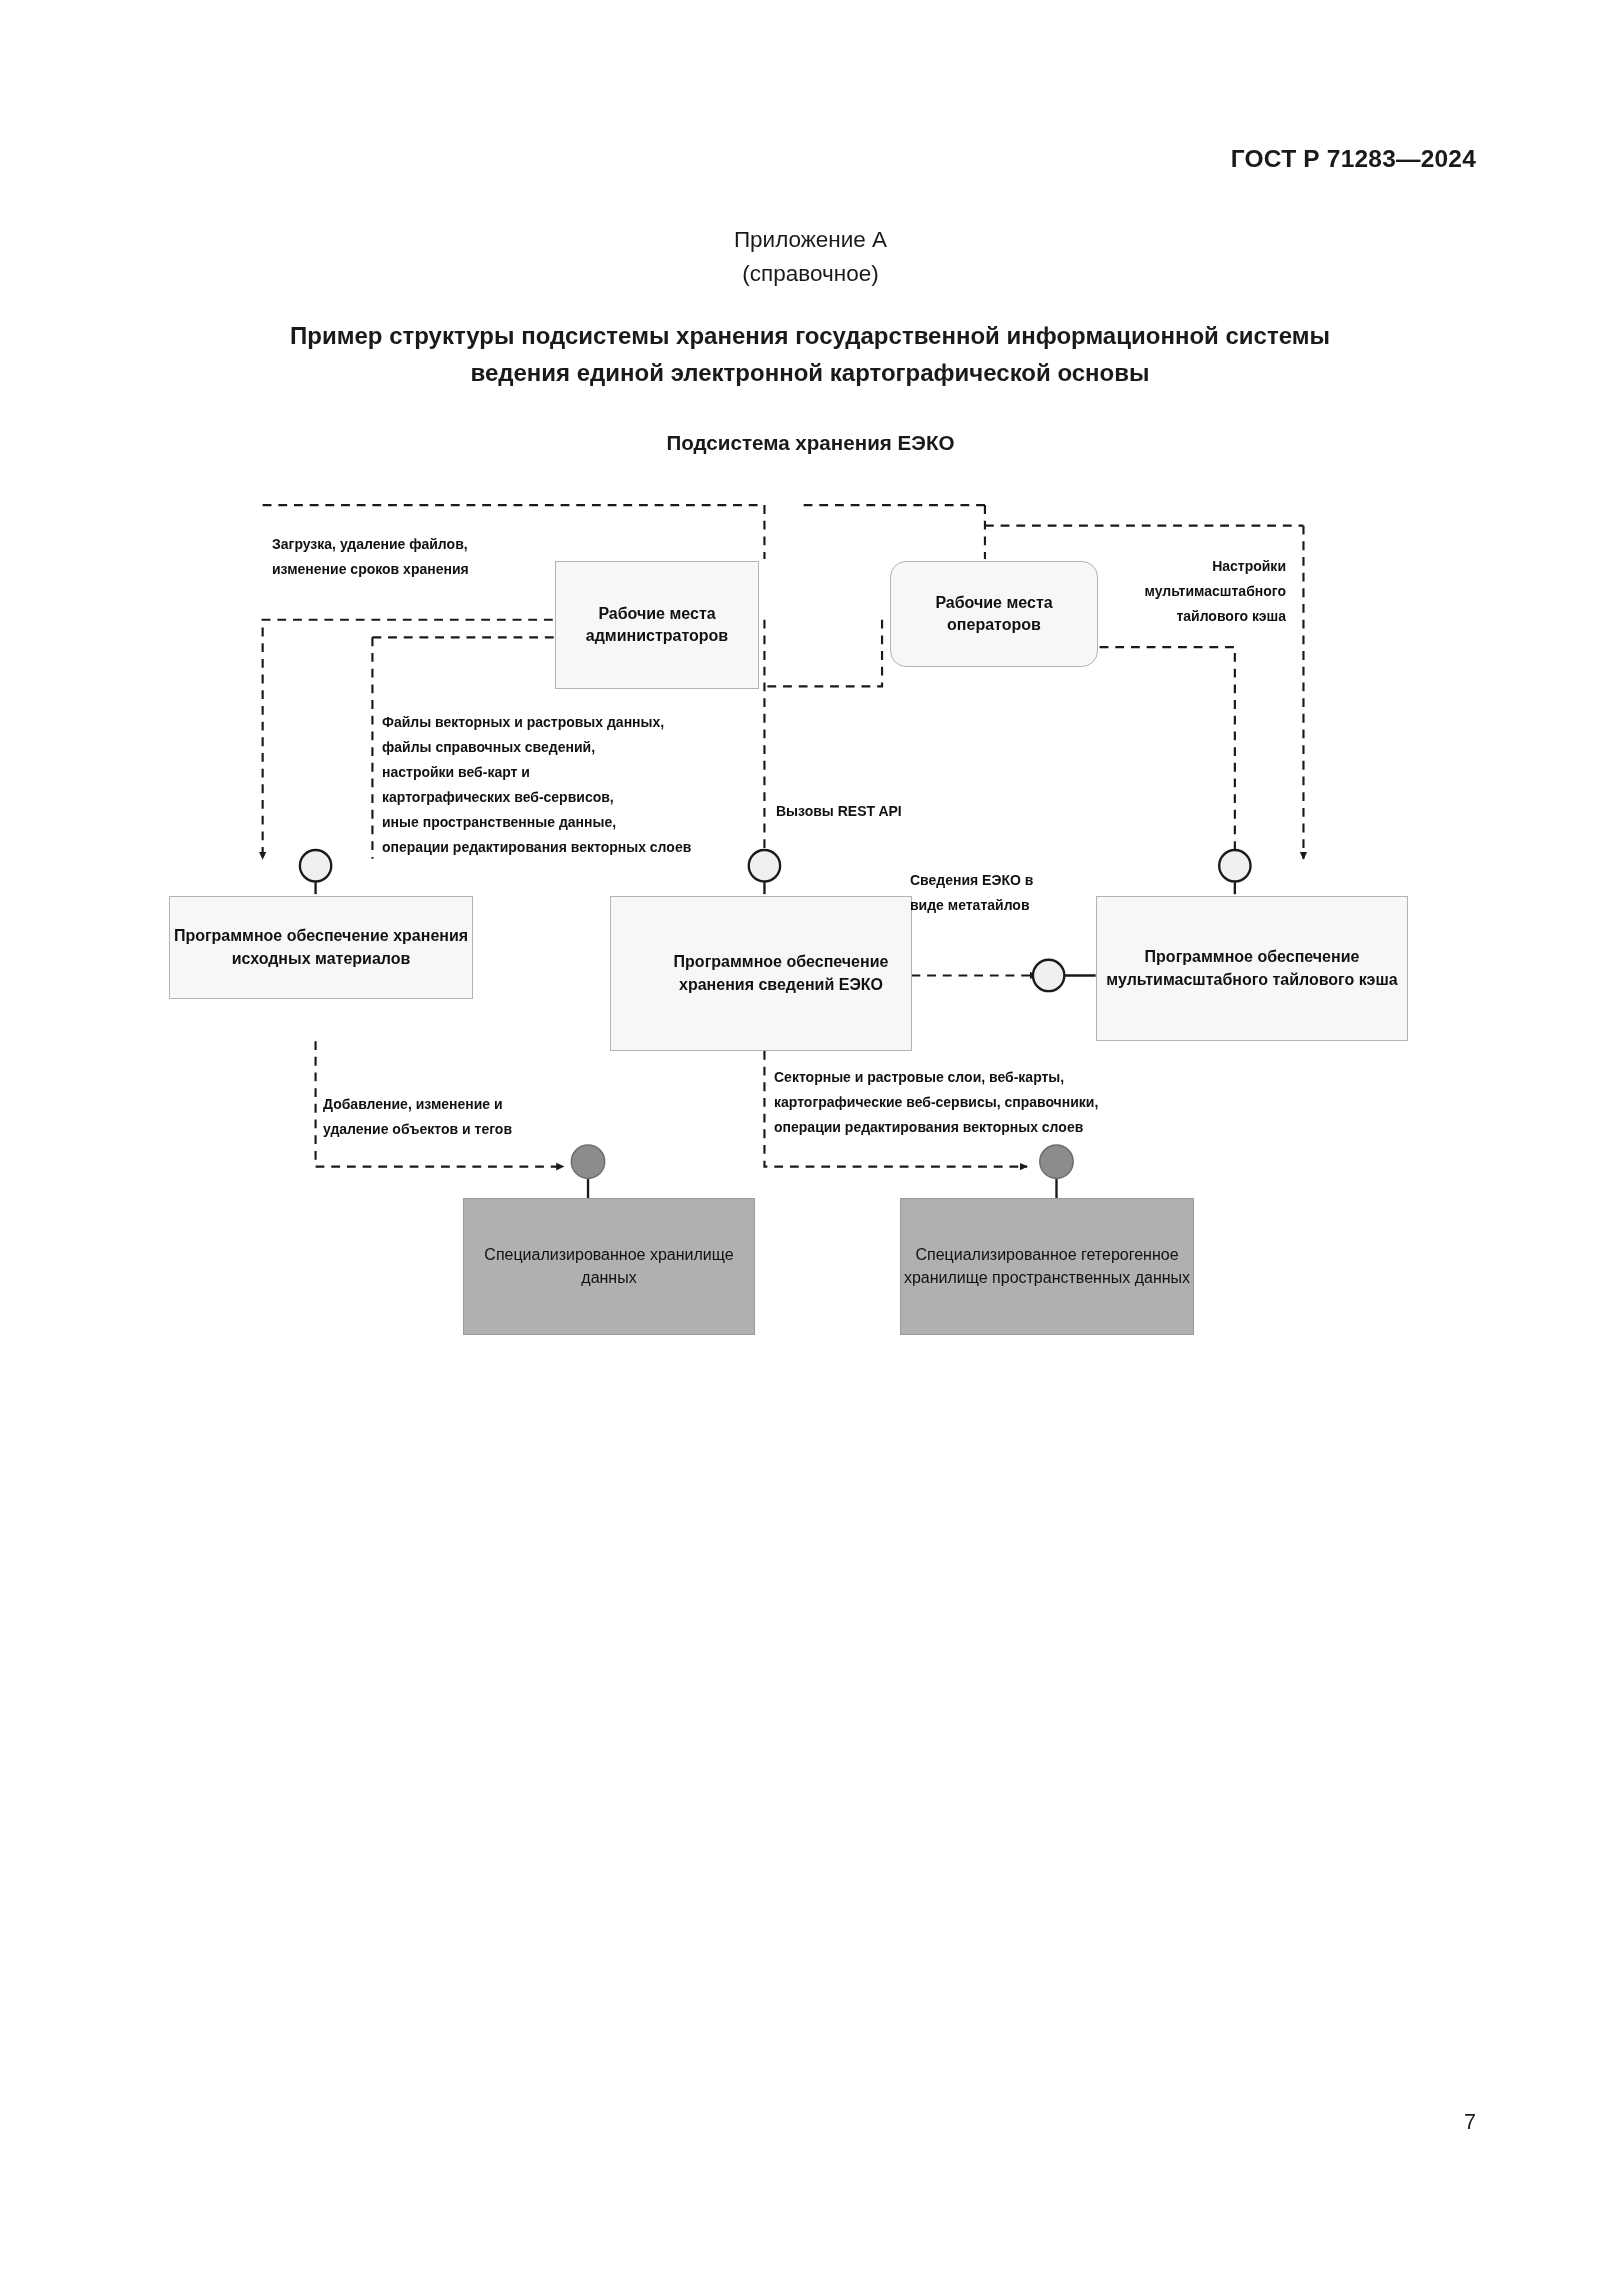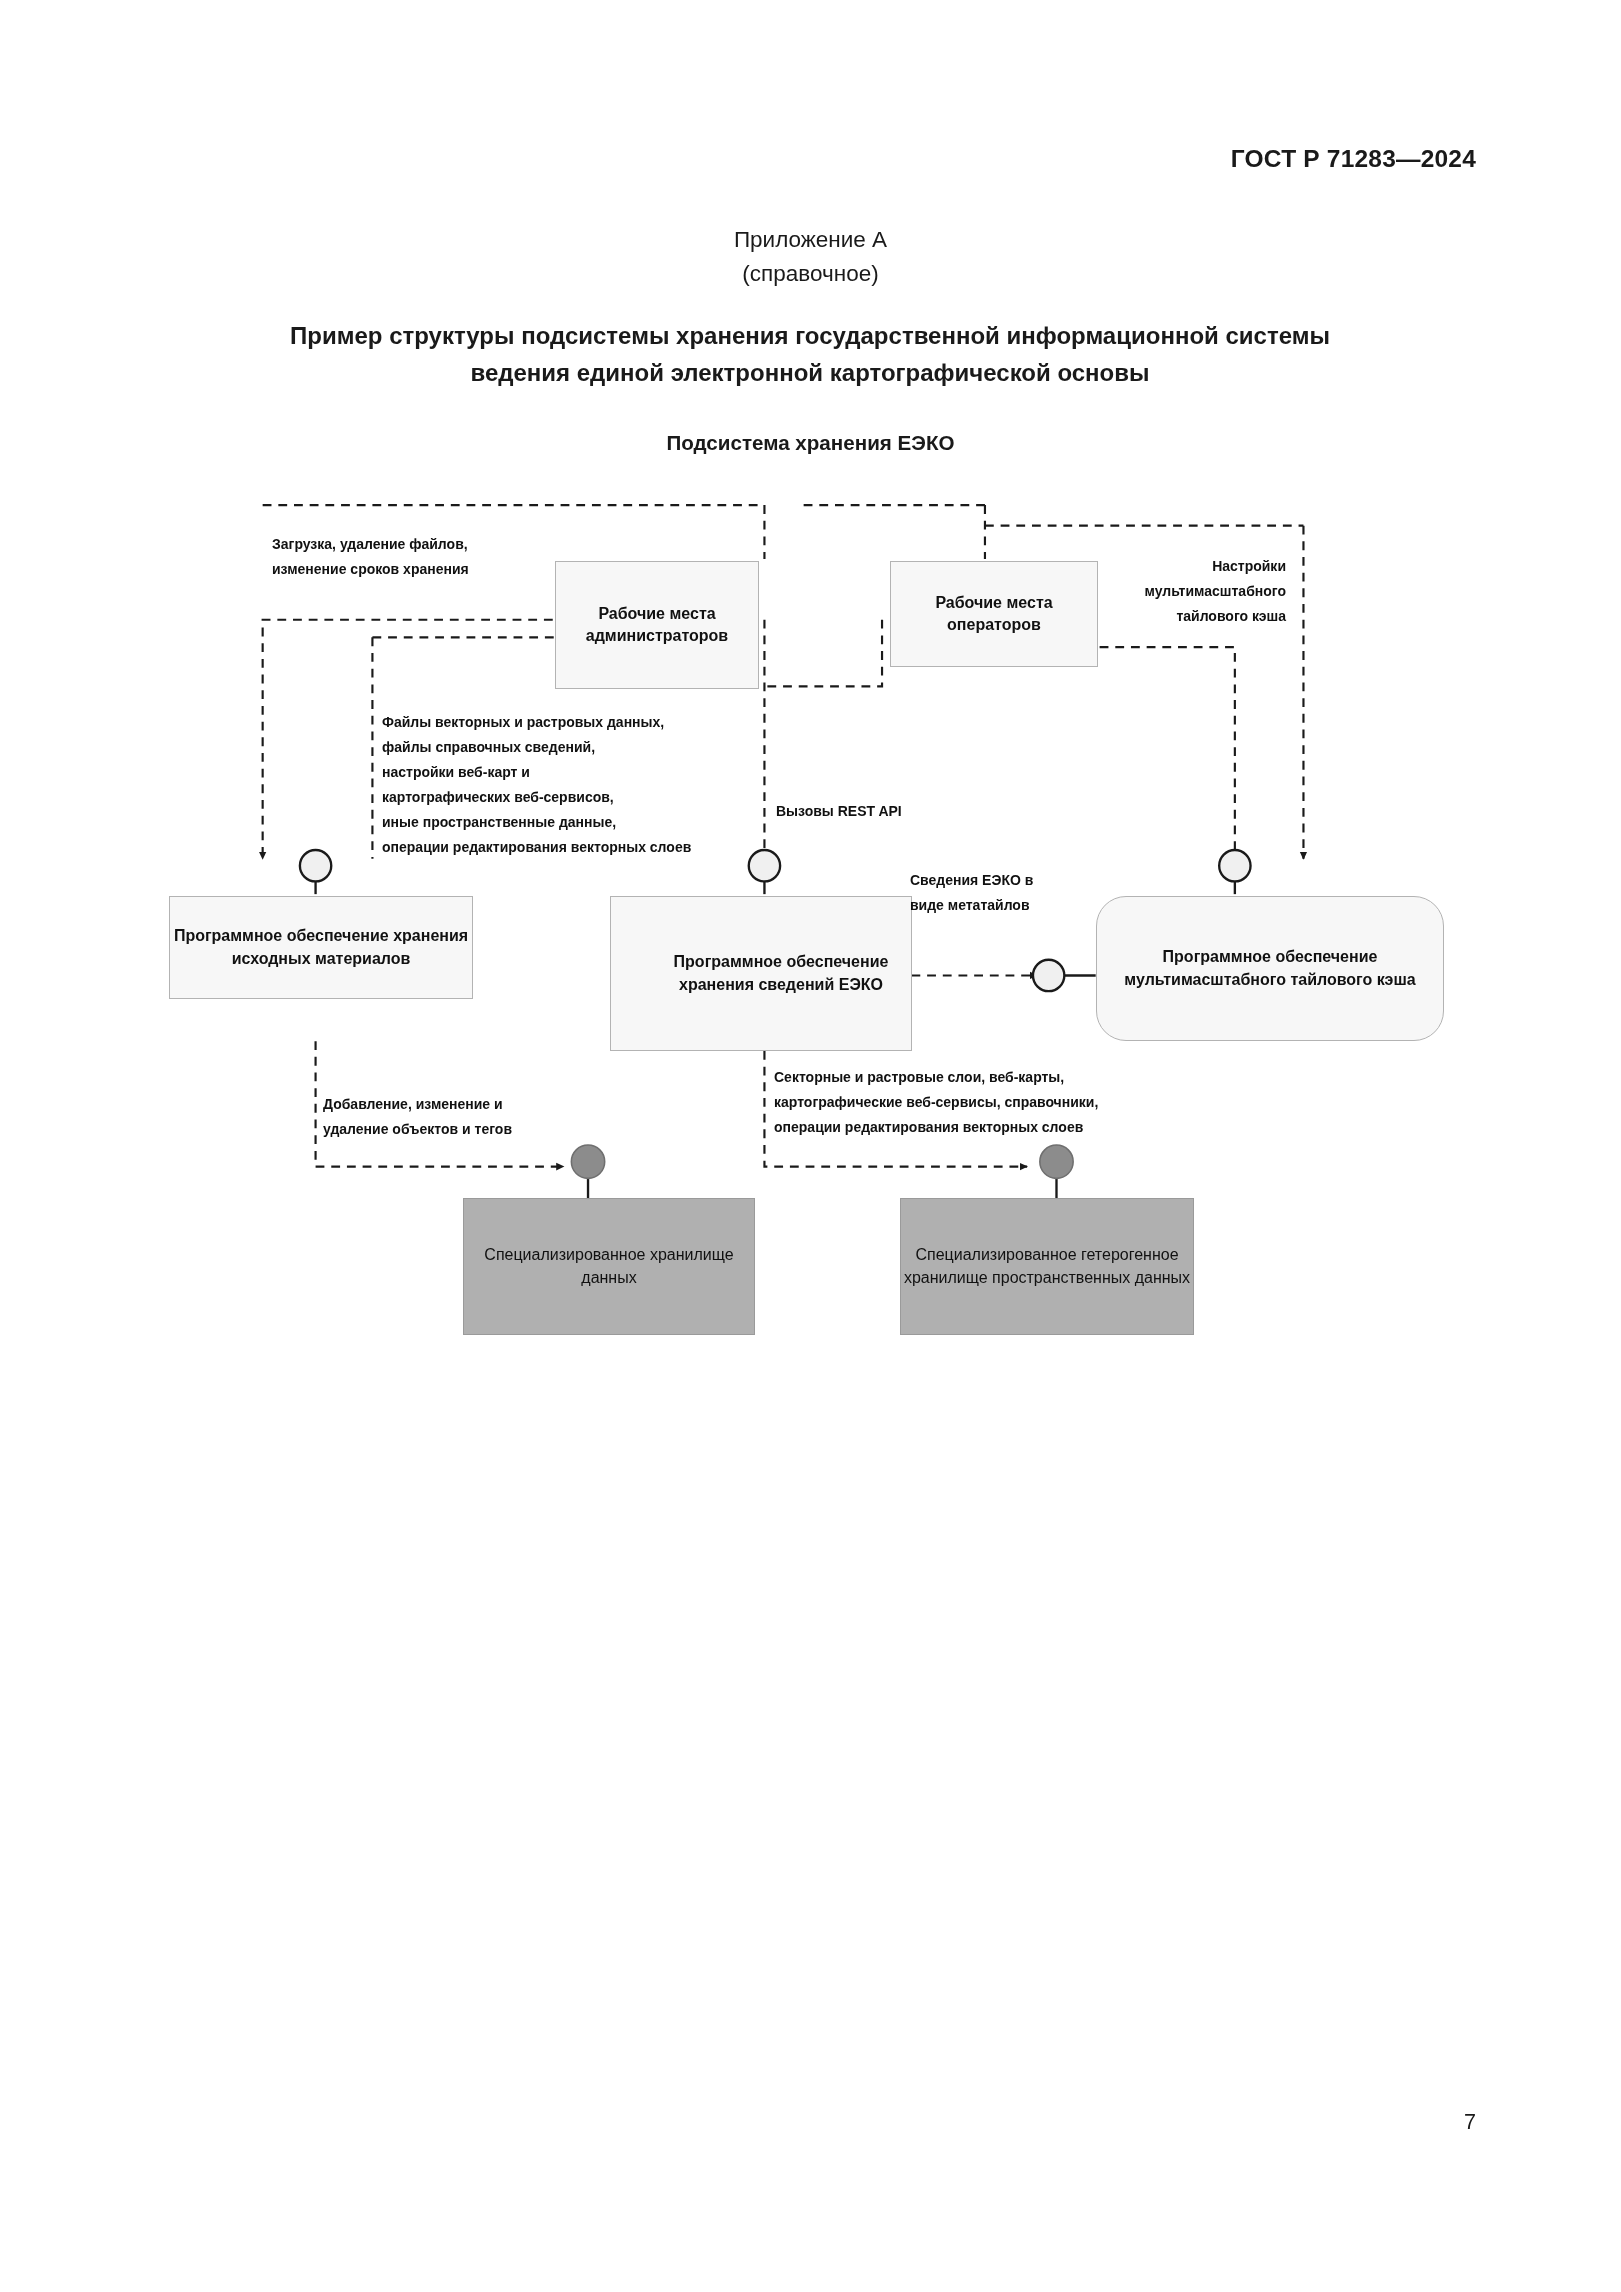--- a/index.html
+++ b/index.html
@@ -184,37 +184,37 @@
         <circle cx="600" cy="1185" r="17"></circle>
         <circle cx="1078" cy="1185" r="17"></circle>
       </g>
     </svg>
 
     <div class="node node-light" style="left:555px;top:561px;width:204px;height:128px;">
       <span>Рабочие места
 администраторов</span>
     </div>
 
-    <div class="node node-light" style="left:890px;top:561px;width:208px;height:106px;">
+    <div class="node node-light" style="left:890px;top:561px;width:208px;height:106px;border-radius:16px;">
       <span>Рабочие места
 операторов</span>
     </div>
 
     <div class="node node-light" style="left:169px;top:896px;width:304px;height:103px;">
       <span>Программное обеспечение
 хранения исходных
 материалов</span>
     </div>
 
     <div class="node node-light" style="left:610px;top:896px;width:302px;height:155px;padding-left:40px;">
       <span>Программное обеспечение
 хранения сведений ЕЭКО</span>
     </div>
 
-    <div class="node node-light" style="left:1096px;top:896px;width:348px;height:145px;border-radius:30px;">
+    <div class="node node-light" style="left:1096px;top:896px;width:312px;height:145px;">
       <span>Программное обеспечение
 мультимасштабного
 тайлового кэша</span>
     </div>
 
     <div class="node node-gray" style="left:463px;top:1198px;width:292px;height:137px;">
       <span>Специализированное
 хранилище данных</span>
     </div>
 

